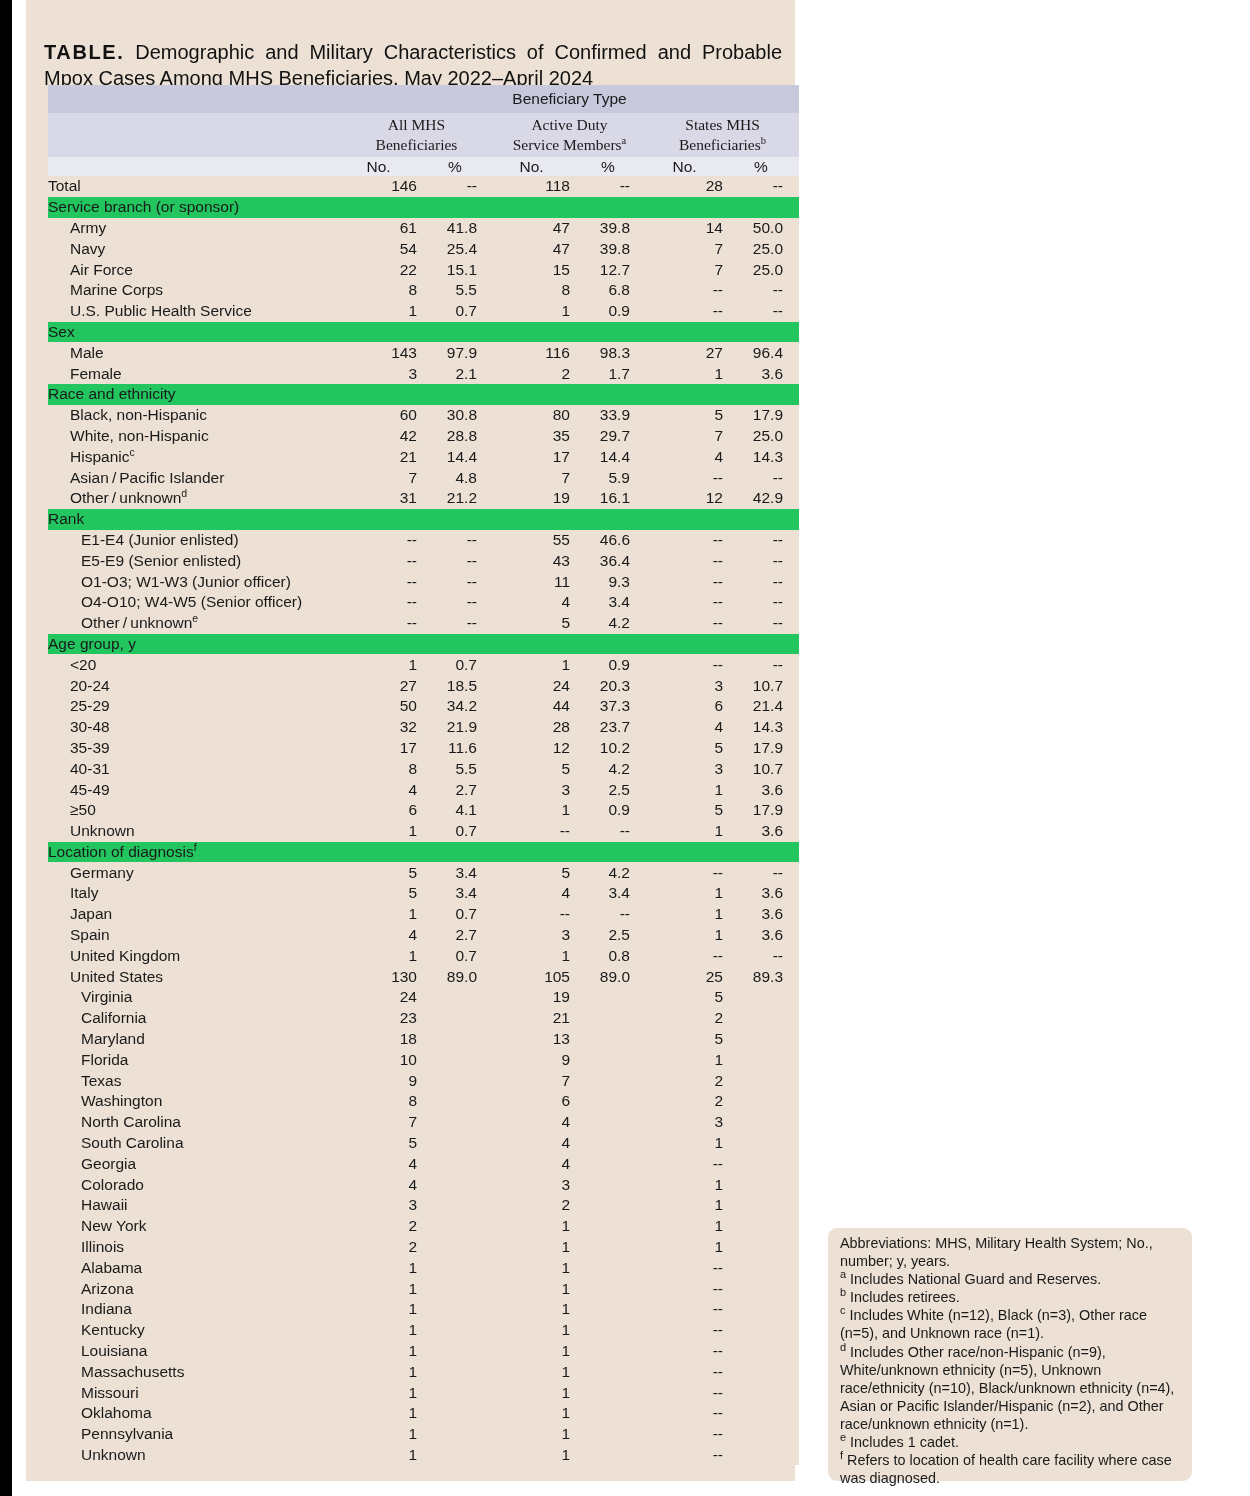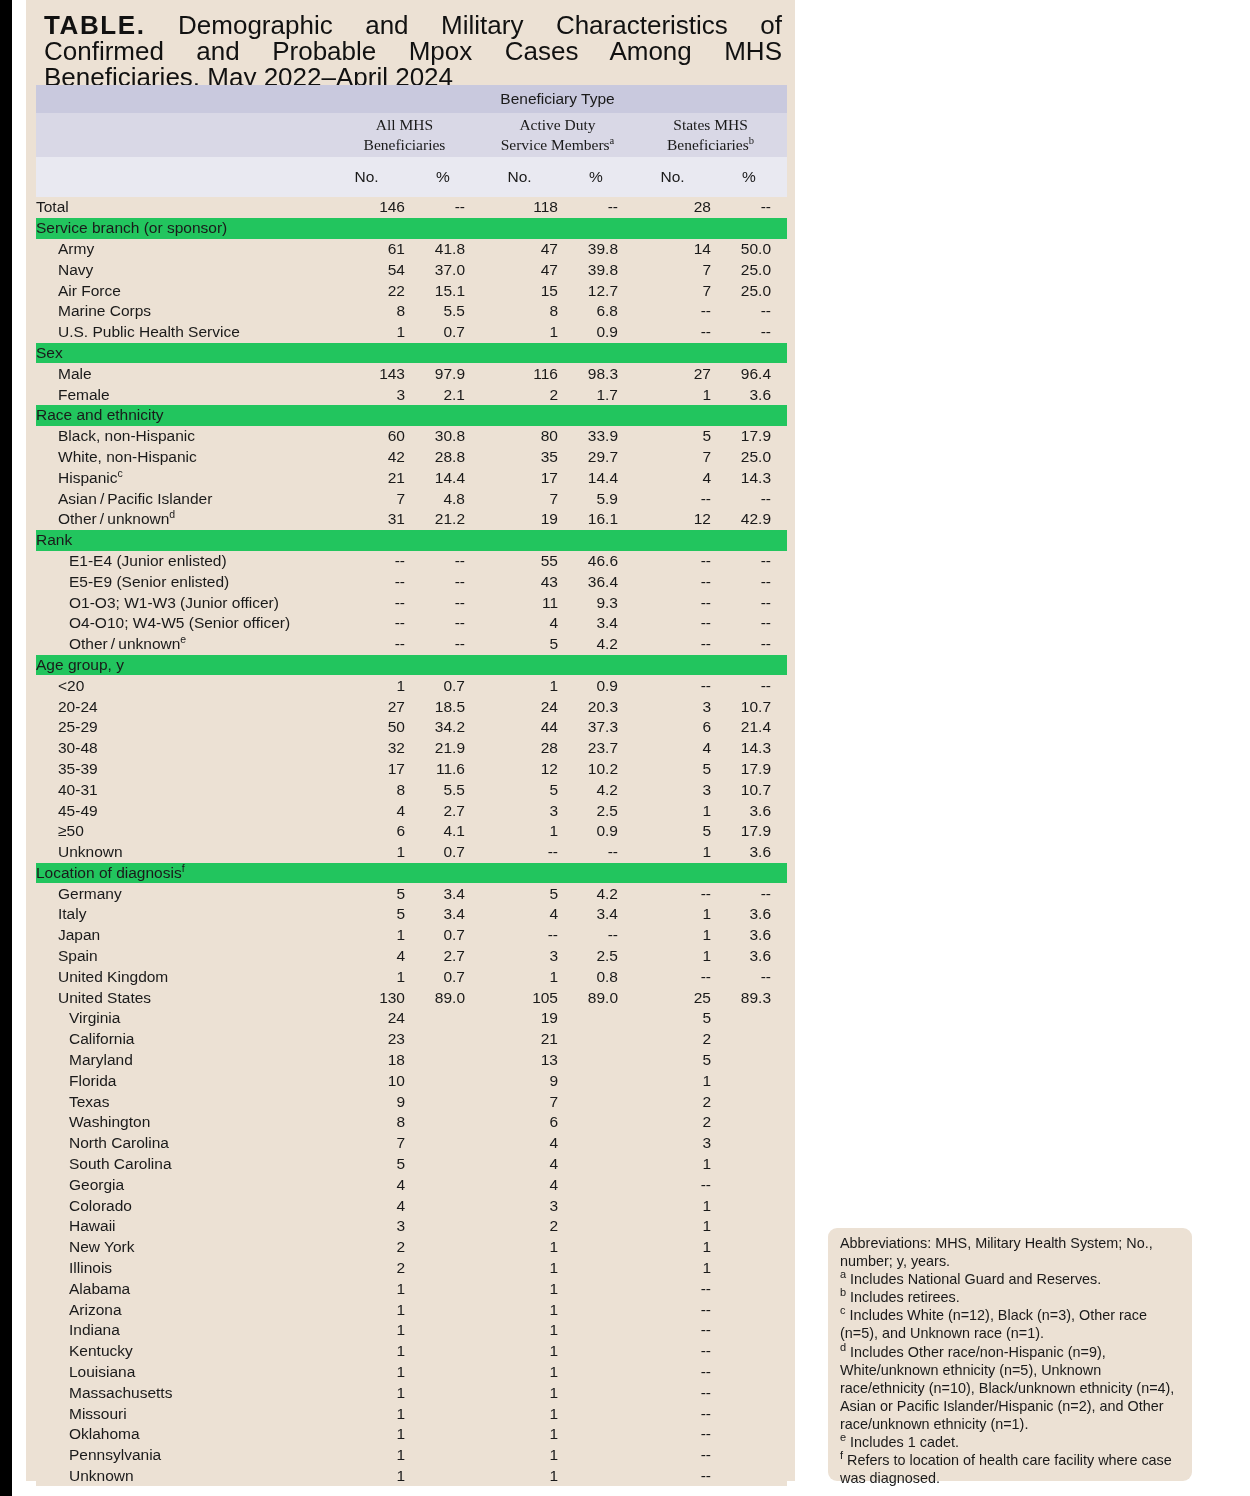--- a/index.html
+++ b/index.html
@@ -19,35 +19,35 @@
   }
   .footnote-panel{
     position:absolute;left:828px;top:1228px;width:364px;height:253px;
     background:#ece1d4;
     padding:6px 10px 0 12px;
     box-sizing:border-box;
     font-size:14.4px;line-height:18.1px;color:#1a1a1a;border-radius:9px;
   }
   .footnote-panel p{margin:0;}
   .caption{
-    position:absolute;left:44px;top:12px;width:738px;
-    font-size:26px;line-height:26px;color:#111;
+    position:absolute;left:44px;top:39px;width:738px;
+    font-size:20px;line-height:26px;color:#111;
     text-align:justify;
   }
   .caption .kw{font-weight:bold;letter-spacing:1.6px;}
   table.tbl{
-    position:absolute;left:36px;top:85px;width:729px;
+    position:absolute;left:48px;top:85px;width:729px;
     border-collapse:collapse;
     font-size:15.5px;color:#1a1a1a;
     table-layout:fixed;
   }
   table.tbl td,table.tbl th{padding:0;font-weight:normal;}
   .h1{background:#c9c9de;height:28px;text-align:center;font-size:15.5px;}
   .h2{background:#d9d8e6;height:44px;text-align:center;font-size:15.5px;line-height:20px;vertical-align:middle;font-family:Liberation Serif, serif;}
-  .h3{background:#e9e9f1;height:40px;text-align:center;font-size:15.5px;}
+  .h3{background:#e9e9f1;height:19px;text-align:center;font-size:15.5px;}
   .lblcol{width:292px;}
   .numcol{width:77px;}
   .pctcol{width:76px;}
   tr.datarow td{height:20.8px;background:#ece1d4;}
   tr.bandrow td{height:20.8px;background:#22c55e;}
   td.lbl{padding-left:10px;text-align:left;white-space:nowrap;}
   td.lbl.i1{padding-left:22px;}
   td.lbl.i2{padding-left:33px;}
   td.num{text-align:right;padding-right:17px;}
   td.num.c2{padding-right:16px;}
@@ -123,21 +123,21 @@
         <td class="num">61</td>
         <td class="num c2">41.8</td>
         <td class="num">47</td>
         <td class="num c2">39.8</td>
         <td class="num">14</td>
         <td class="num c2">50.0</td>
       </tr>
       <tr class="datarow">
         <td class="lbl i1">Navy</td>
         <td class="num">54</td>
-        <td class="num c2">37.0</td>
+        <td class="num c2">25.4</td>
         <td class="num">47</td>
         <td class="num c2">39.8</td>
         <td class="num">7</td>
         <td class="num c2">25.0</td>
       </tr>
       <tr class="datarow">
         <td class="lbl i1">Air Force</td>
         <td class="num">22</td>
         <td class="num c2">15.1</td>
         <td class="num">15</td>

